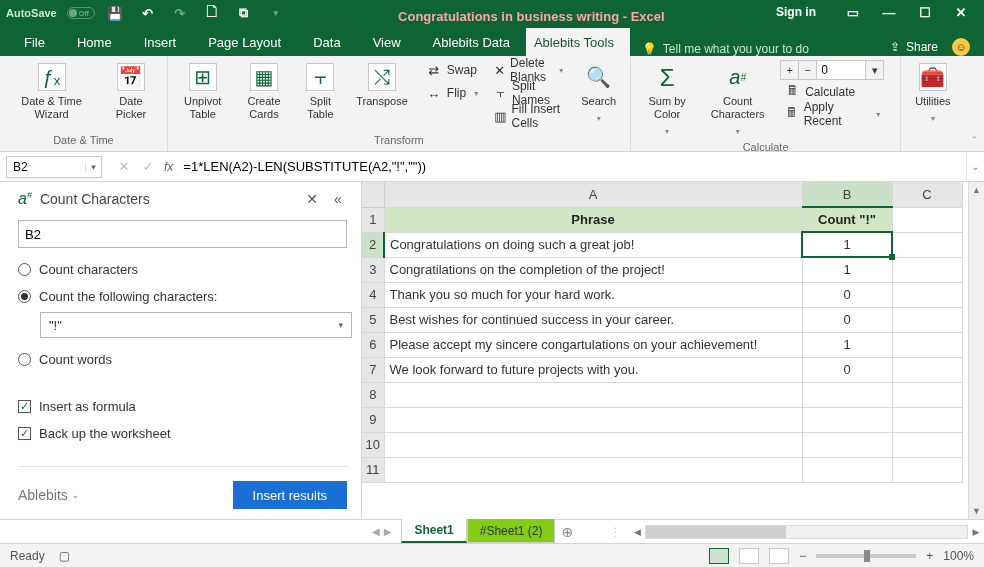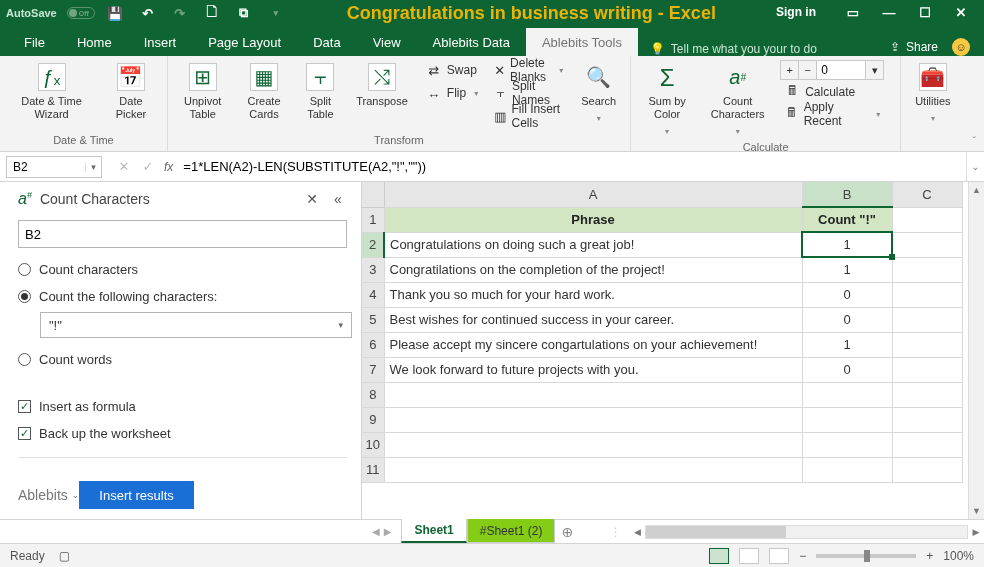--- a/index.html
+++ b/index.html
@@ -4,27 +4,27 @@
 <style>
   * { box-sizing: border-box; margin: 0; padding: 0; font-family: "Segoe UI", Arial, sans-serif; }
   body { width: 984px; height: 567px; background: #fff; overflow: hidden; font-size: 12px; color: #333; }
   .titlebar { height: 28px; background: #0e6432; display: flex; align-items: flex-end; color: #fff; padding: 4px 6px; font-weight: bold; }
   .titlebar-left { display: flex; align-items: center; gap: 10px; }
   .autosave-label { font-size: 11px; color: #c9e5d3; }
   .autosave-toggle { width: 28px; height: 12px; border: 1px solid #5b9570; border-radius: 6px; display: inline-flex; align-items: center; padding: 0 1px; font-size: 7px; color:#6fa581;}
   .autosave-toggle .knob { width: 8px; height: 8px; border-radius: 50%; background: #6fa581; }
   .qat-btn { width: 22px; height: 22px; display: inline-flex; align-items: center; justify-content: center; font-size: 13px; color: #fff; cursor: pointer; }
   .qat-btn.dim { color: #6fa581; }
-  .title-text { flex: 1; text-align: center; font-size: 18px; color: #eab308; }
+  .title-text { flex: 1; text-align: center; font-size: 13px; color: #fca5a5; }
   .winbtns { display: flex; gap: 2px; align-items: center; }
   .signin { margin-right: 18px; font-size: 12px; }
   .winicon { width: 34px; height: 24px; display:flex; align-items:center; justify-content:center; font-size: 13px; }
   .menubar { height: 28px; background: #0e6432; display: flex; align-items: flex-end; color: #fff; padding-left: 8px; }
   .menu-tab { padding: 0 16px; height: 28px; display: flex; align-items: center; font-size: 13px; cursor: pointer; }
-  .menu-tab.active { background: #f3f3f3; color: #737373; }
+  .menu-tab.active { background: #f3f3f3; color: #14532d; padding-left: 8px; }
   .tell-me { display:flex; align-items:center; gap:6px; color:#c9e5d3; margin-left: 12px; }
   .share-area { margin-left: auto; display:flex; align-items:center; gap:14px; padding-right: 14px; }
   .smiley { width:18px; height:18px; border-radius:50%; background:#f7c840; display:flex; align-items:center; justify-content:center; font-size:11px; color:#333;}
   .ribbon { height: 96px; background: #f3f3f3; border-bottom: 1px solid #d4d4d4; display:flex; }
   .ribbon-group { border-right: 1px solid #dcdcdc; padding: 4px 8px 2px 8px; display:flex; flex-direction:column; justify-content:space-between;}
   .group-body { display:flex; gap:8px; align-items:flex-start; }
   .group-label { font-size: 11px; color:#666; text-align:center; padding: 0 0 3px 0;}
   .big-btn { display:flex; flex-direction:column; align-items:center; justify-content:flex-start; width: auto; padding: 3px 6px; cursor:pointer; text-align:center; font-size:11px; line-height: 13px; gap:4px;}
   .big-icon { width: 28px; height: 28px; display:flex; align-items:center; justify-content:center; font-size: 20px; color:#0e6432; border:1px solid #c8c8c8; background:#fff;}
   .big-icon.noborder{ border:none; background:transparent;}
@@ -49,21 +49,21 @@
   .panel { width: 362px; border-right: 1px solid #d4d4d4; background:#fff; padding: 8px 14px 10px 18px; display:flex; flex-direction:column; }
   .panel-header { display:flex; align-items:center; gap:8px; margin-bottom:12px;}
   .panel-title { font-size: 14px; color:#444; flex:1;}
   .panel-close, .panel-collapse { width:18px; height:18px; display:flex; align-items:center; justify-content:center; font-size:14px; cursor:pointer; color:#555;}
   .panel-input { width:100%; height:28px; border:1px solid #b5b5b5; padding:0 6px; font-size:13px; margin-bottom:14px;}
   .radio-row, .check-row { display:flex; align-items:center; gap:8px; font-size:13px; margin-bottom: 12px; cursor:pointer;}
   .radio { width:13px; height:13px; border-radius:50%; border:1px solid #555; display:flex; align-items:center; justify-content:center;}
   .radio.checked::after{ content:""; width:7px; height:7px; border-radius:50%; background:#333;}
   .checkbox { width:13px; height:13px; border:1px solid #555; display:flex; align-items:center; justify-content:center; color:#0e6432; font-size:11px; line-height:1;}
   .chardrop { width: 312px; height:26px; border:1px solid #b5b5b5; display:flex; align-items:center; padding:0 8px; margin: -4px 0 14px 22px; font-size:13px; justify-content:space-between; cursor:pointer;}
-  .panel-footer { margin-top:auto; display:flex; align-items:center; justify-content:flex-start; border-top:1px solid #e0e0e0; padding-top:23px;}
+  .panel-footer { margin-top:auto; display:flex; align-items:center; justify-content:space-between; border-top:1px solid #e0e0e0; padding-top:14px;}
   .ablebits-link{ font-size:14px; color:#777; display:flex; align-items:center; gap:4px; cursor:pointer;}
   .insert-btn { background:#1a6fd6; color:#fff; border:none; height:28px; padding:0 20px; font-size:13px; cursor:pointer;}
   .sheet-area { flex:1; display:flex; flex-direction:column; position:relative; }
   .grid-scroll { flex:1; overflow:hidden; position:relative;}
   table.grid { border-collapse:collapse; table-layout:fixed; }
   .grid th, .grid td { border: 1px solid #d8d8d8; font-size: 13px; height:25px; font-weight:normal; }
   .grid th.col-hdr { background:#e6e6e6; border-top:none; text-align:center; color:#444; height:20px; }
   .grid th.col-hdr.sel { background:#c9e0c9; border-bottom:2px solid #0e6432;}
   .grid th.row-hdr { background:#e6e6e6; border-left:none; text-align:center; color:#444; width:22px;}
   .grid th.row-hdr.sel { background:#c9e0c9; border-right:2px solid #0e6432;}

